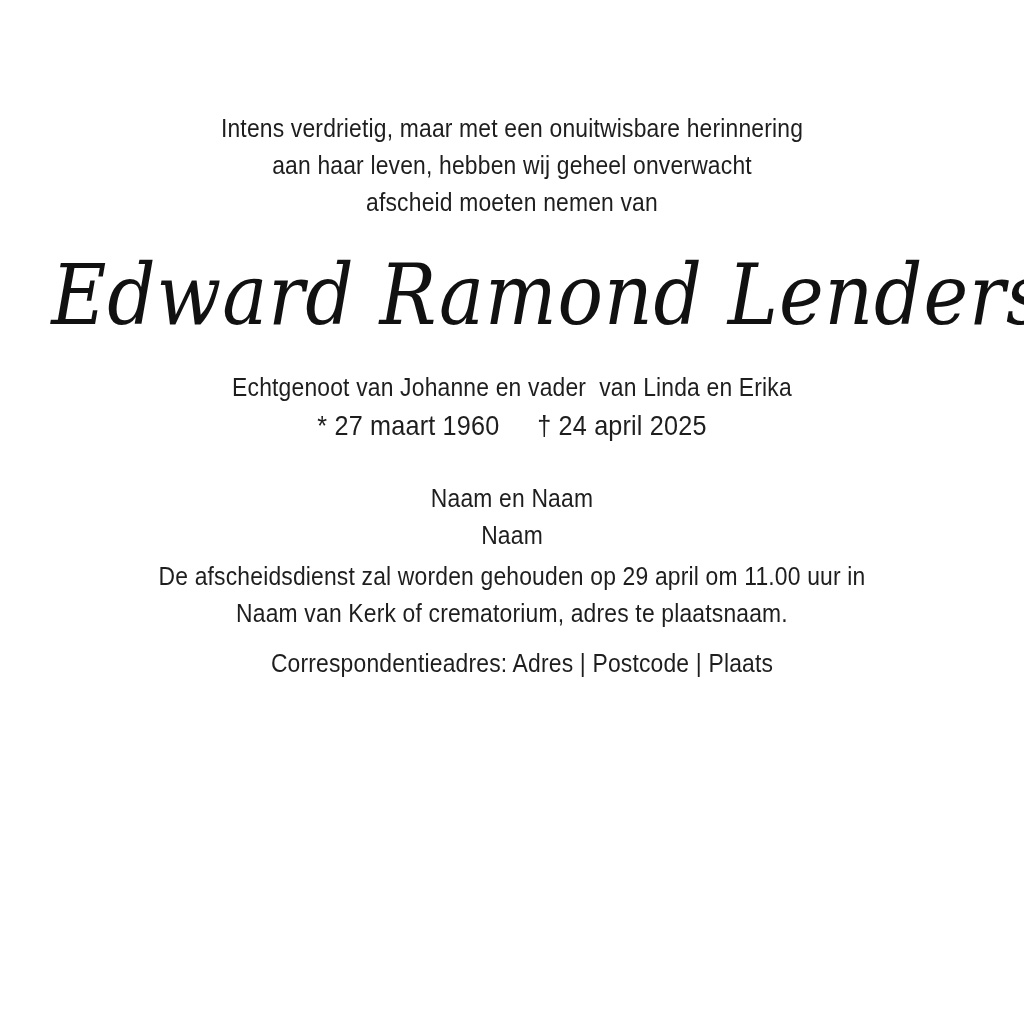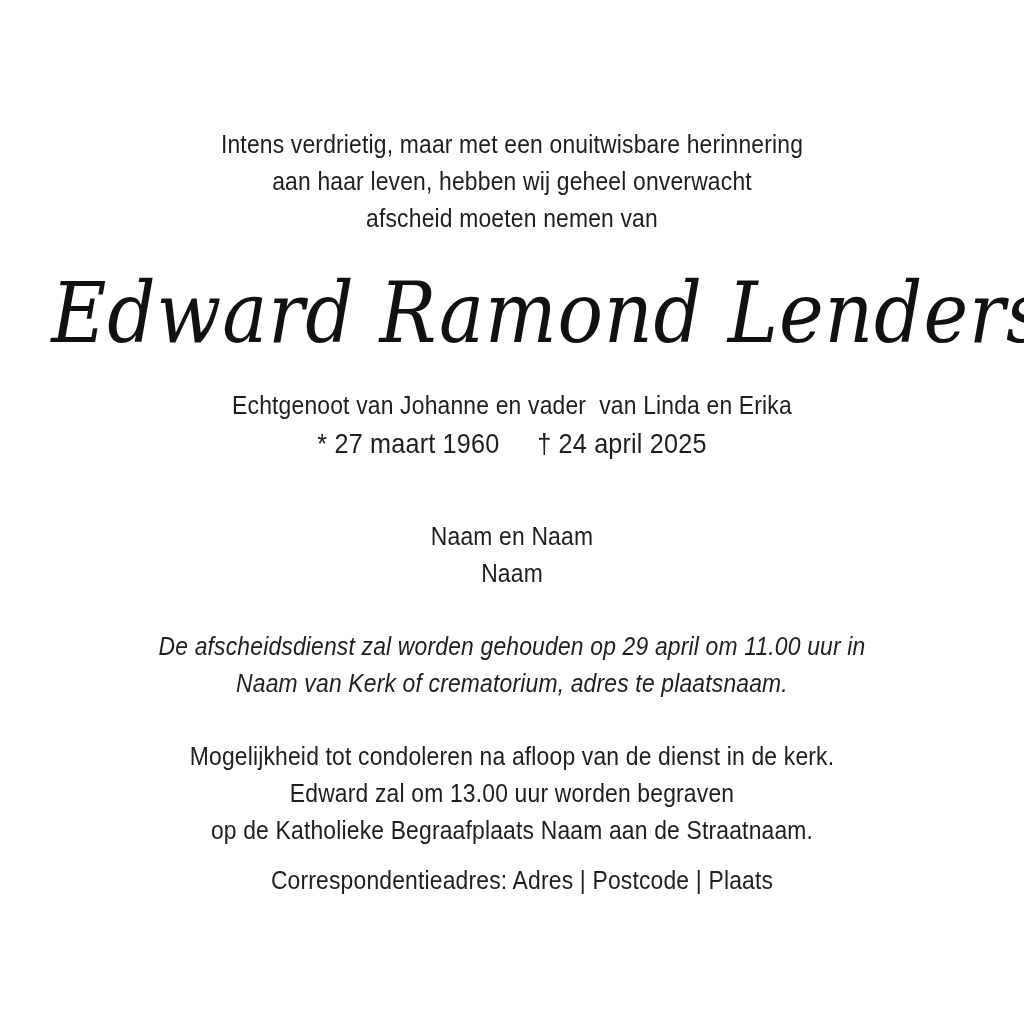--- a/index.html
+++ b/index.html
@@ -33,21 +33,21 @@
     line-height: 37px;
     font-weight: 400;
     letter-spacing: 0.2px;
     white-space: pre;           
     transform: scaleX(0.88);
     transform-origin: 50% 50%;
     color: #1e1e1e;
   }
   p { margin: 0; }
 
-  .intro { margin: 16px; }
+  .intro { margin: 0; }
 
   .name {
     margin: 14px 0 6px 0;
     font-family: "DejaVu Serif", serif;
     font-style: italic;
     font-weight: 400;
     font-size: 84px;
     line-height: 120px;
     letter-spacing: 1px;
     white-space: pre;
@@ -68,22 +68,22 @@
     transform: scaleX(0.9);
     transform-origin: 50% 50%;
     white-space: pre;
   }
   .dates .line {
     display: inline;
     transform: none;
     font-size: 28px;
   }
 
-  .family { margin-top: 56px; }
-  .service { margin-top: 36px; font-style: italic; }
+  .family { margin-top: 36px; }
+  .service { margin-top: 4px; }
   .condolence { margin-top: 36px; }
   .lunch { margin-top: 37px; }
   .correspondence { margin-top: 13px; margin-left: 20px; }
 </style>
 </head>
 <body>
 
 <div class="canvas">
   <div class="card">
 
@@ -107,25 +107,20 @@
     <p class="family">
       <span class="line">Naam en Naam</span>
       <span class="line">Naam</span>
     </p>
 
     <p class="service">
       <span class="line">De afscheidsdienst zal worden gehouden op 29 april om 11.00 uur in</span>
       <span class="line">Naam van Kerk of crematorium, adres te plaatsnaam.</span>
     </p>
 
-    <p class="condolence">
-      <span class="line">Mogelijkheid tot condoleren na afloop van de dienst in de kerk.</span>
-      <span class="line">Edward zal om 13.00 uur worden begraven</span>
-      <span class="line">op de Katholieke Begraafplaats Naam aan de Straatnaam.</span>
-    </p>
 
 
     <p class="correspondence">
       <span class="line">Correspondentieadres: Adres | Postcode | Plaats</span>
     </p>
 
   </div>
 </div>
 
 </body></html>

